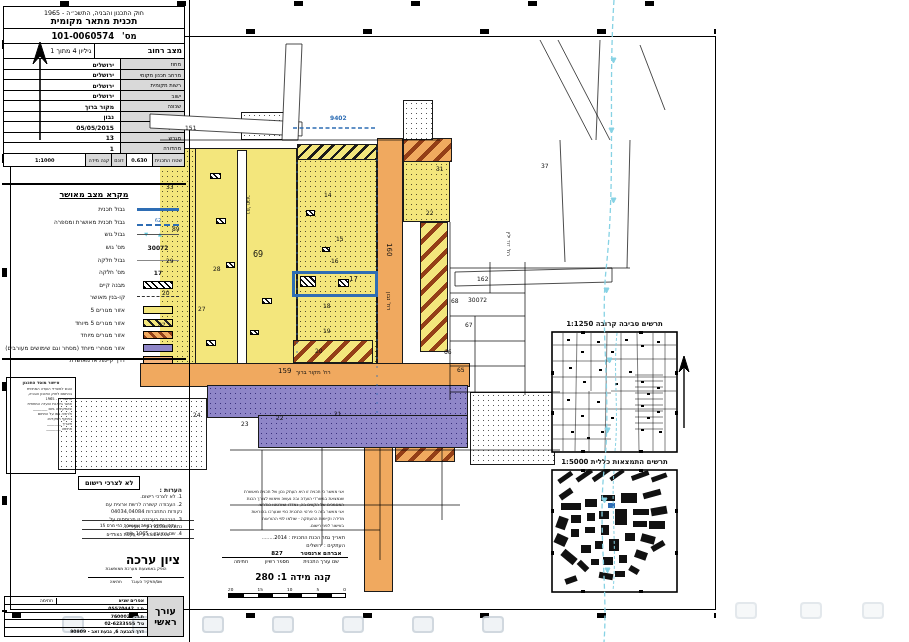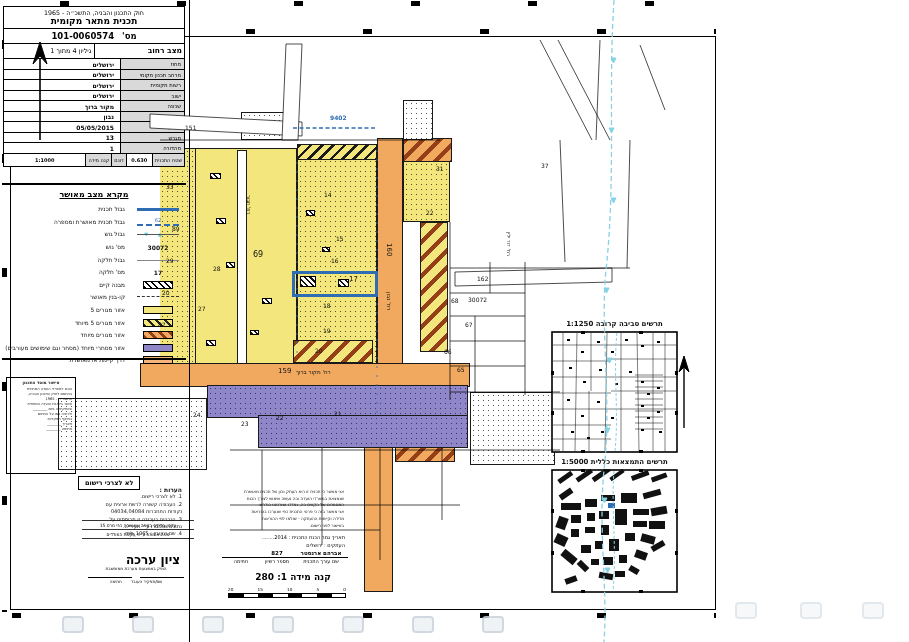--- a/index.html
+++ b/index.html
@@ -558,14 +558,29 @@
       <div id="notes-lines">
           <div>1. לא לצרכי רישום.</div>
           <div>2. העבודה קשורה לרשת ארצית עם</div>
           <div>נקודות התחברות 04034,04084</div>
           <div>3. הגבהים בעבודה זו מבוססים על</div>
           <div>נתונים שנמסרו ע״י העירייה.</div>
           <div>4. שם הקובץ : mb_1065</div>
         </div>
     </div>
 
+    <div id="etable">
+      <div class="hdr">עורך ראשי</div>
+      <div class="main">
+        <div class="r">
+          <span>אפרים שגיא</span>
+          <span class="sg">חתימה</span>
+        </div>
+        <div id="et-rows">
+            <div class="r">ת.ז. 05570442</div>
+            <div class="r">ת.ד. 7600020</div>
+            <div class="r">טל' 02-6233555</div>
+            <div class="r">דרך הגבעה 6, גבעת זאב - 90909</div>
+          </div>
+      </div>
+    </div>
   </div>
 </div>
 
 </body></html>

